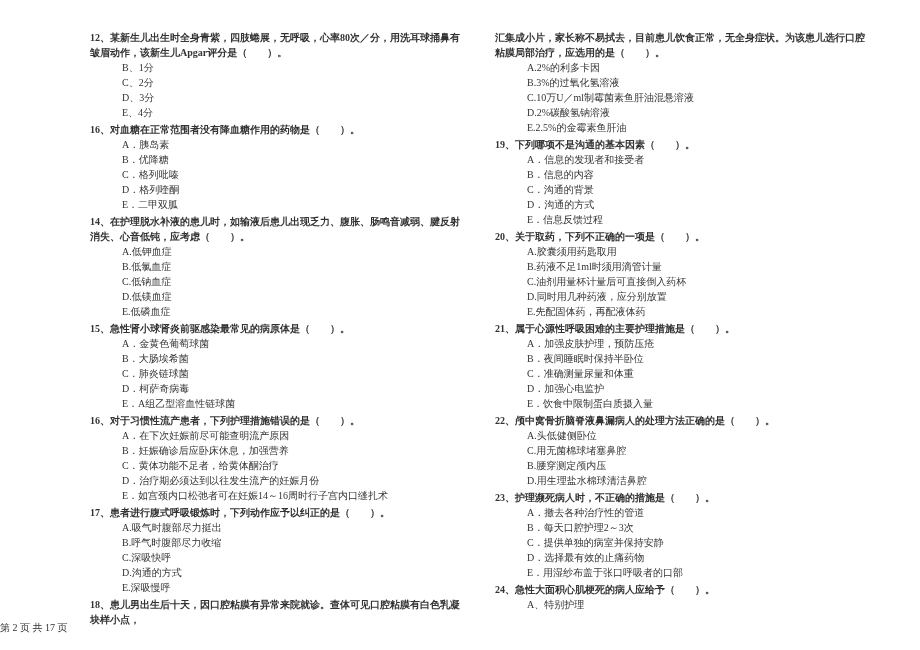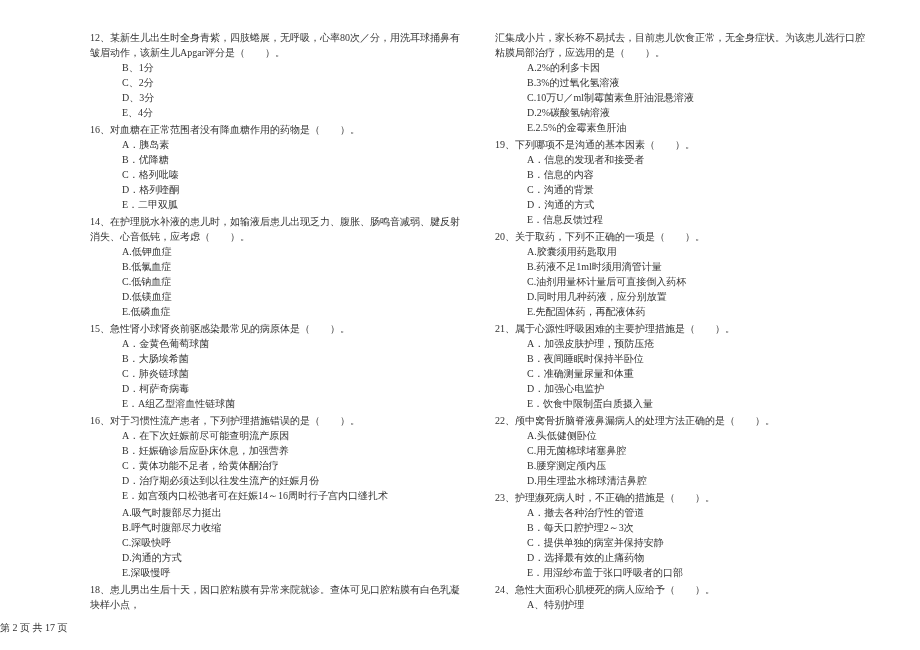--- a/index.html
+++ b/index.html
@@ -15,21 +15,21 @@
     .page {
       padding: 30px 50px 40px 90px;
       display: flex;
       gap: 30px;
     }
     .col {
       flex: 1;
       line-height: 1.5;
     }
     .q { margin-bottom: 2px; }
-    .q-text { text-indent: 0; }
+    .q-text { text-indent: 0; font-weight: bold; }
     .opt { padding-left: 32px; }
     .footer {
       position: absolute;
       bottom: 15px;
       left: 0;
       right: 0;
       font-size: 10px;
     }
   </style>
 </head>
@@ -76,20 +76,21 @@
     <div class="q">
       <div class="q-text">16、对于习惯性流产患者，下列护理措施错误的是（　　）。</div>
       <div class="opt">A．在下次妊娠前尽可能查明流产原因</div>
       <div class="opt">B．妊娠确诊后应卧床休息，加强营养</div>
       <div class="opt">C．黄体功能不足者，给黄体酮治疗</div>
       <div class="opt">D．治疗期必须达到以往发生流产的妊娠月份</div>
       <div class="opt">E．如宫颈内口松弛者可在妊娠14～16周时行子宫内口缝扎术</div>
     </div>
 
     <div class="q">
+      <div class="q-text">17、患者进行腹式呼吸锻炼时，下列动作应予以纠正的是（　　）。</div>
       <div class="opt">A.吸气时腹部尽力挺出</div>
       <div class="opt">B.呼气时腹部尽力收缩</div>
       <div class="opt">C.深吸快呼</div>
       <div class="opt">D.沟通的方式</div>
       <div class="opt">E.深吸慢呼</div>
     </div>
 
     <div class="q">
       <div class="q-text">18、患儿男出生后十天，因口腔粘膜有异常来院就诊。查体可见口腔粘膜有白色乳凝块样小点，</div>
     </div>

